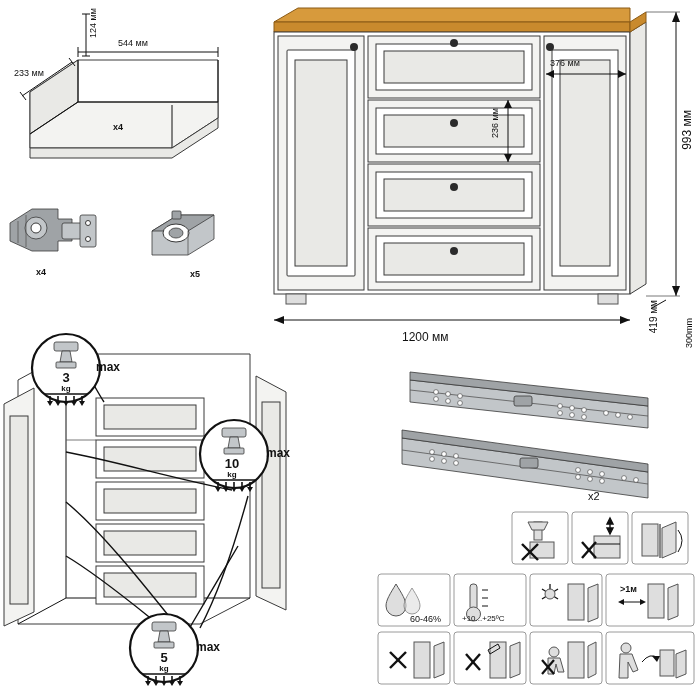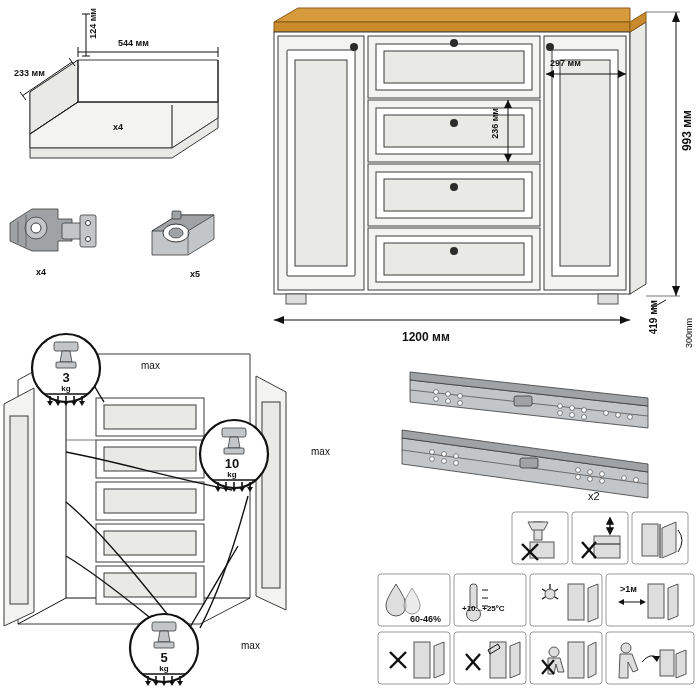--- a/index.html
+++ b/index.html
@@ -1,19 +1,19 @@
 <!DOCTYPE html>
 <html><head>
 <meta charset="utf-8">
 <style>
   html,body{margin:0;padding:0;background:#ffffff;}
   body{width:700px;height:700px;position:relative;overflow:hidden;
        font-family:"Liberation Sans",sans-serif;color:#111;}
   .abs{position:absolute;}
-  .lbl{font-size:9px;font-weight:bold;color:#111;white-space:nowrap;}
+  .lbl{font-size:9px;font-weight:normal;color:#111;white-space:nowrap;}
   .lbl.big{font-size:12px;}
   .lbl.mid{font-size:10px;}
   .vert{writing-mode:vertical-rl;transform:rotate(180deg);}
   svg{display:block;overflow:visible;}
   .ln{stroke:#111;stroke-width:1;fill:none;}
   .ln2{stroke:#111;stroke-width:1.4;fill:none;}
   .thin{stroke:#555;stroke-width:.8;fill:none;}
   .panel{fill:#f3f3f1;stroke:#3a3a3a;stroke-width:1;}
   .panel2{fill:#e9e9e6;stroke:#3a3a3a;stroke-width:1;}
   .wood{fill:#d79a3c;stroke:#8a5a16;stroke-width:1;}
@@ -21,21 +21,21 @@
   .white{fill:#ffffff;stroke:#3a3a3a;stroke-width:1;}
   .grey{fill:#dedede;stroke:#555;stroke-width:1;}
   .dark{fill:#2b2b2b;}
   .metal{fill:#9fa3a6;stroke:#3a3a3a;stroke-width:.8;}
   .metal2{fill:#c2c6c9;stroke:#3a3a3a;stroke-width:.8;}
   .cir{fill:#ffffff;stroke:#111;stroke-width:2.2;}
   .icbox{fill:#ffffff;stroke:#9a9a9a;stroke-width:1;}
   .txtb{font-size:9px;font-weight:bold;font-family:"Liberation Sans",sans-serif;fill:#111;}
   .kgnum{font-size:13px;font-weight:bold;font-family:"Liberation Sans",sans-serif;fill:#111;}
   .kgsub{font-size:8px;font-weight:bold;font-family:"Liberation Sans",sans-serif;fill:#111;}
-  .maxtxt{font-size:10px;font-weight:normal;margin-left:45px;}
+  .maxtxt{font-size:12px;font-weight:bold;}
   .xq{font-size:11px;font-weight:normal;}
 </style>
 </head>
 <body>
 
 <div class="abs" style="left:0;top:0;width:250px;height:190px;">
   <svg width="250" height="190" viewBox="0 0 250 190">
 
     <polygon class="white" points="30,92 78,60 218,60 218,118 172,148 30,148"></polygon>
     <polygon class="panel2" points="30,92 78,60 78,102 30,134"></polygon>
@@ -149,21 +149,21 @@
     <polygon fill="#111" points="284,74 292,70 292,78"></polygon>
     <polygon fill="#111" points="364,74 356,70 356,78"></polygon>
 
     <line class="ln" x1="246" y1="100" x2="246" y2="162"></line>
     <polygon fill="#111" points="246,100 242,108 250,108"></polygon>
     <polygon fill="#111" points="246,162 242,154 250,154"></polygon>
   </svg>
   <div class="abs lbl big" style="left:140px;top:330px;text-align:right;">1200 мм</div>
   <div class="abs lbl big vert" style="left:418px;top:110px;">993 мм</div>
   <div class="abs lbl mid vert" style="left:386px;top:300px;">419 мм</div>
-  <div class="abs lbl" style="left:288px;top:58px;">297 мм</div>
+  <div class="abs lbl" style="left:288px;top:58px;">376 мм</div>
   <div class="abs lbl vert" style="left:228px;top:108px;">236 мм</div>
 </div>
 
 <div class="abs" style="left:0;top:320px;width:300px;height:380px;">
   <svg width="300" height="380" viewBox="0 0 300 380">
 
     <polygon class="white" points="18,60 66,34 250,34 250,278 200,304 18,304"></polygon>
     <polyline class="ln" points="66,34 66,278 18,304"></polyline>
     <polyline class="ln" points="66,278 250,278"></polyline>
 
@@ -437,14 +437,14 @@
         <circle class="grey" cx="12" cy="10" r="5"></circle>
         <path class="grey" d="M6,16 l12,0 6,16 -5,2 -5,-10 0,16 -9,0 z"></path>
         <rect class="grey" x="46" y="12" width="14" height="26"></rect>
         <polygon class="grey" points="62,16 72,12 72,36 62,40"></polygon>
         <path class="ln" d="M28,24 q8,-10 16,-4"></path>
         <polygon fill="#111" points="46,18 38,18 43,24"></polygon>
       </g>
     </g>
   </svg>
   <div class="abs lbl" style="left:32px;top:102px;font-size:9px;">60-46%</div>
-  <div class="abs lbl" style="left:84px;top:92px;font-size:8px;">+10...+25ºC</div>
+  <div class="abs lbl" style="left:84px;top:102px;font-size:8px;">+10...+25ºC</div>
 </div>
 
 </body></html>

